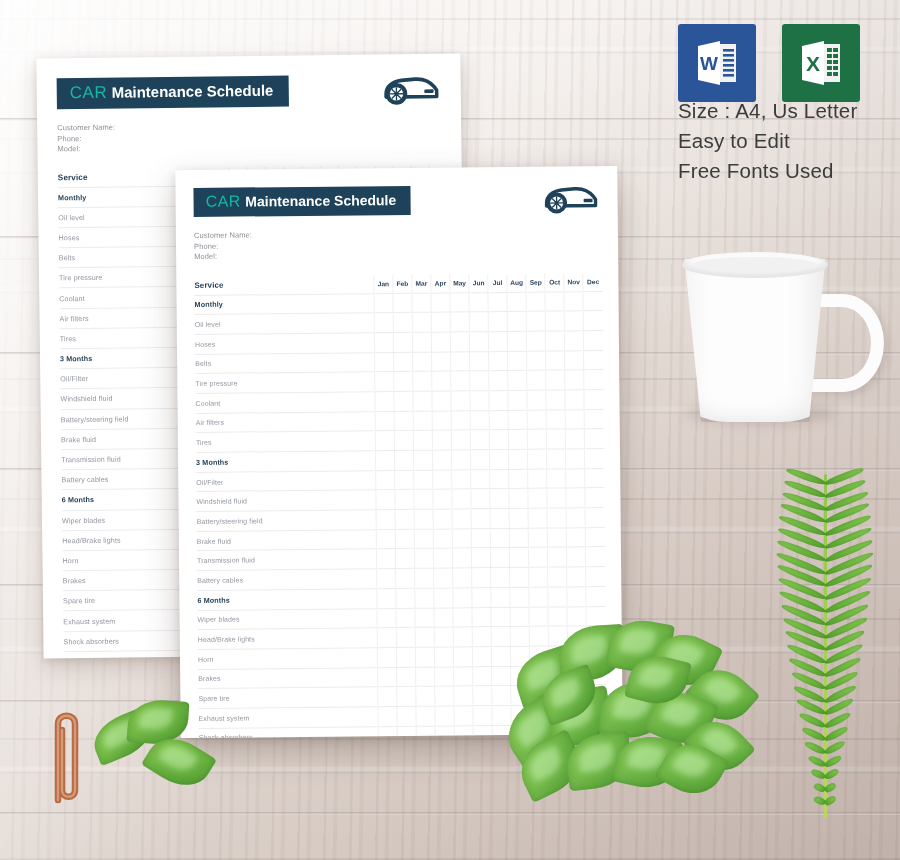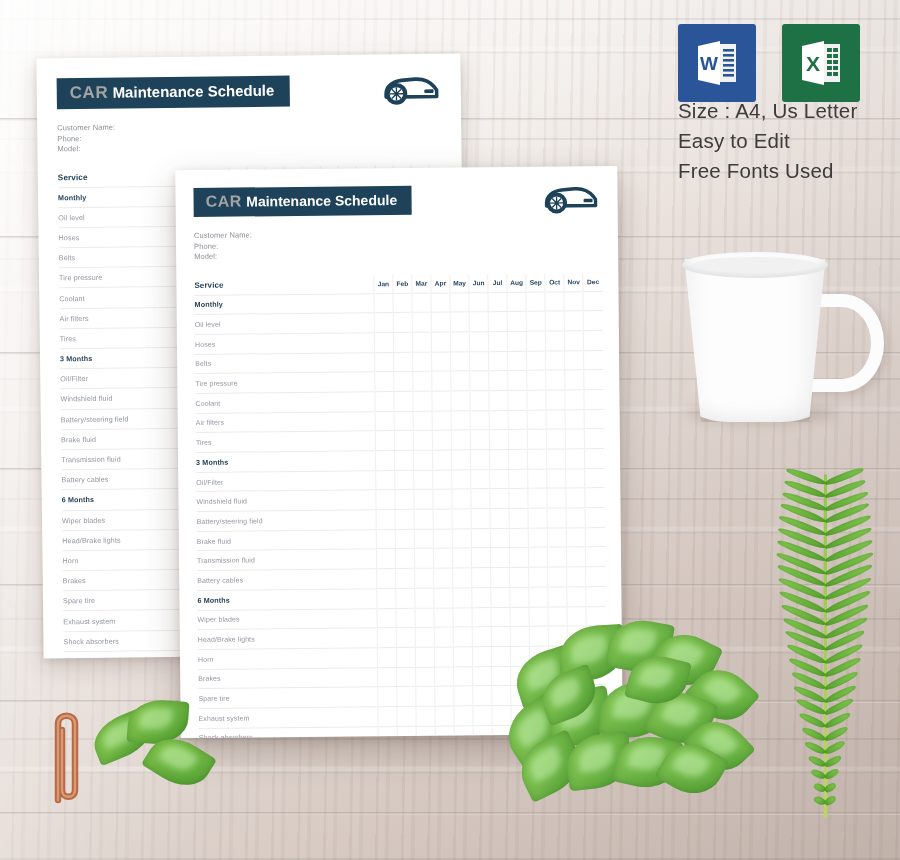--- a/index.html
+++ b/index.html
@@ -40,21 +40,21 @@
   .doc-front{
     left:178px;top:168px;width:442px;height:568px;
     transform:rotate(-0.55deg);
     box-shadow:0 14px 34px rgba(80,62,54,.30), 0 3px 10px rgba(80,62,54,.18);
   }
   .sheet{position:absolute;inset:0;padding:18px 16px 0 18px;box-sizing:border-box;}
   .doc-back .sheet{padding:20px 14px 0 20px;}
 
   .titlebar{display:inline-block;background:#1d4259;padding:5px 14px 6px 12px;}
   .doc-back .titlebar{padding:5px 15px 6px 13px;}
-  .t-car{color:#a3a3a3;font-weight:bold;letter-spacing:.5px;}
+  .t-car{color:#14b8a6;font-weight:normal;letter-spacing:.5px;}
   .t-rest{color:#ffffff;font-weight:bold;}
   .doc-front .t-car{font-size:16px;}
   .doc-front .t-rest{font-size:14px;}
   .doc-back .t-car{font-size:17px;}
   .doc-back .t-rest{font-size:15px;}
 
   .car-icon{position:absolute;}
   .doc-front .car-icon{right:20px;top:14px;width:60px;height:36px;}
   .doc-back .car-icon{right:22px;top:16px;width:62px;height:38px;}
 

